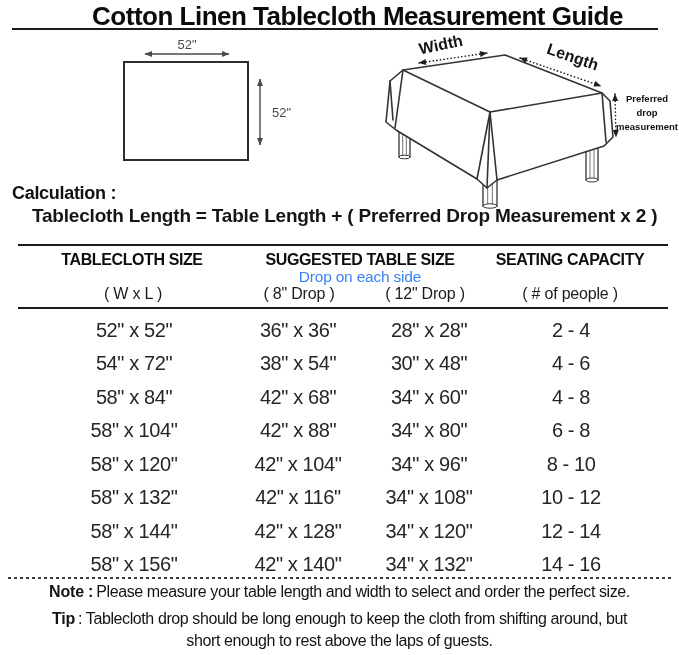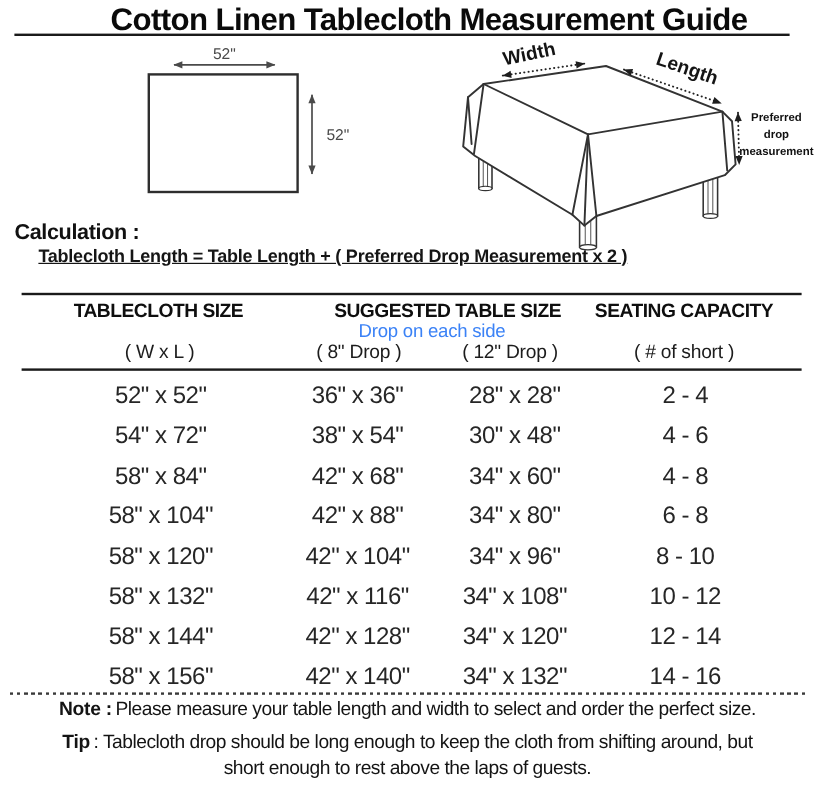--- a/index.html
+++ b/index.html
@@ -17,29 +17,29 @@
   .drop-label{position:absolute;left:615px;top:92px;width:64px;text-align:center;
               font-size:9.5px;font-weight:700;line-height:1.45;color:#101010;}
   .lbl52{font-size:13px;fill:#4a4a4a;}
   .axis-lbl{font-size:16px;font-weight:700;fill:#141414;}
   .stroke{stroke:#333;fill:none;stroke-width:1.6;stroke-linejoin:round;stroke-linecap:round;}
   .dot{stroke:#222;fill:none;stroke-width:1.6;stroke-dasharray:0.2 3.4;stroke-linecap:round;}
   .solidarrow{stroke:#4a4a4a;fill:none;stroke-width:1.4;}
 
   
   .calc-h{position:absolute;left:12px;top:183px;font-size:18px;font-weight:700;letter-spacing:-0.3px;}
-  .formula{position:absolute;left:32px;font-size:15px;font-weight:700;letter-spacing:-0.2px;white-space:nowrap;color:#151515;text-decoration:underline;}
+  .formula{position:absolute;left:32px;font-size:19px;font-weight:700;letter-spacing:-0.2px;white-space:nowrap;color:#151515;}
   .f1{top:205px;} .f2{top:223px;}
 
   
   .rule{position:absolute;left:18px;width:650px;height:1.7px;background:#1a1a1a;}
   .rule-top{top:244px;} .rule-mid{top:307px;}
   .th{position:absolute;top:251px;transform:translateX(-50%);font-size:16px;font-weight:700;
       letter-spacing:-0.4px;white-space:nowrap;color:#0e0e0e;}
-  .th1{left:132px;} .th2{left:360px;margin-left:13px;} .th3{left:570px;}
+  .th1{left:132px;} .th2{left:360px;} .th3{left:570px;}
   .dropnote{position:absolute;top:268px;left:360px;transform:translateX(-50%);
             font-size:15.5px;letter-spacing:-0.2px;white-space:nowrap;color:#3b82f6;}
   .sub{position:absolute;top:285px;transform:translateX(-50%);font-size:16px;
        letter-spacing:-0.2px;white-space:nowrap;color:#1c1c1c;}
   .s1{left:133px;} .s2{left:299px;} .s3{left:425px;} .s4{left:570px;}
 
   .row{position:absolute;left:0;width:100%;height:33px;}
   .row .c{position:absolute;top:0;transform:translateX(-50%);font-size:20px;font-weight:400;
           letter-spacing:-0.4px;color:#262626;white-space:nowrap;}
   .c1{left:134px;} .c2{left:298px;} .c3{left:429px;} .c4{left:571px;}
@@ -123,21 +123,21 @@
   <div class="rule rule-top"></div>
 
   <div class="th th1">TABLECLOTH SIZE</div>
   <div class="th th2">SUGGESTED TABLE SIZE</div>
   <div class="th th3">SEATING CAPACITY</div>
   <div class="dropnote">Drop on each side</div>
 
   <div class="sub s1">( W x L )</div>
   <div class="sub s2">( 8" Drop )</div>
   <div class="sub s3">( 12" Drop )</div>
-  <div class="sub s4">( # of short )</div>
+  <div class="sub s4">( # of people )</div>
 
   <div class="rule rule-mid"></div>
 
   <div class="row r0">
     <span class="c c1">52" x 52"</span>
     <span class="c c2">36" x 36"</span>
     <span class="c c3">28" x 28"</span>
     <span class="c c4">2 - 4</span>
   </div>
   <div class="row r1">

